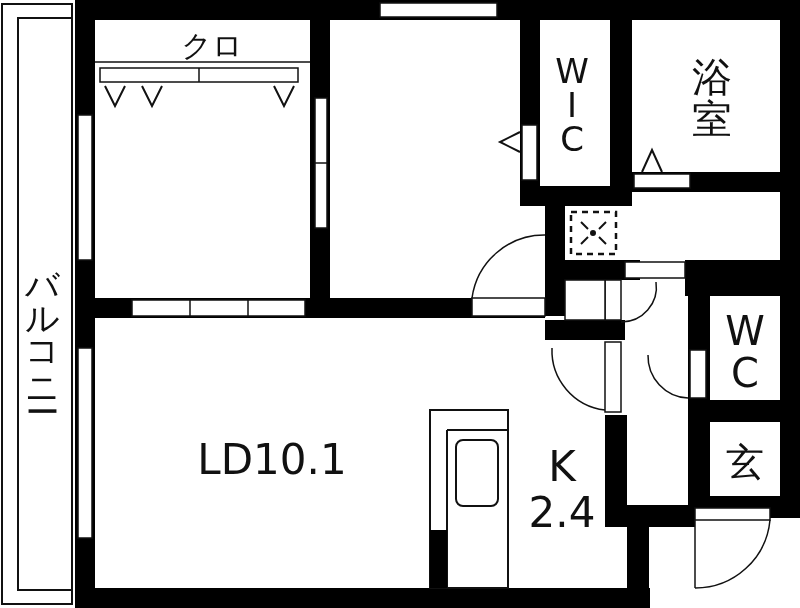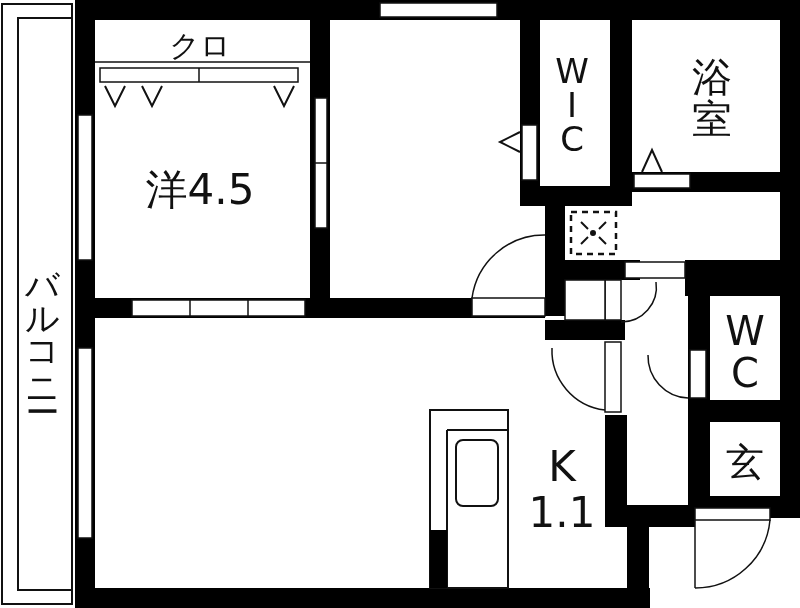--- a/index.html
+++ b/index.html
@@ -7,21 +7,21 @@
   svg { position: absolute; left: 0; top: 0; }
   .lbl {
     position: absolute;
     font-family: "DejaVu Sans", "Liberation Sans", sans-serif;
     color: #111;
     white-space: nowrap;
     line-height: 1;
     transform: translate(-50%, -50%);
   }
   .big { font-size: 42px; }
-  .med { font-size: 38px; }
+  .med { font-size: 38px; margin-left: 12px; }
   .vert { writing-mode: vertical-rl; text-orientation: upright; letter-spacing: -2px; }
   .stack { display: flex; flex-direction: column; align-items: center; gap: 6px; }
 </style>
 </head>
 <body>
 
 <div id="plan">
   <svg width="800" height="608" viewBox="0 0 800 608">
     <g fill="#000">
 
@@ -124,41 +124,41 @@
     <g fill="none" stroke="#111" stroke-width="2">
       <rect x="430" y="410" width="78" height="178"></rect>
       <line x1="447" y1="430" x2="508" y2="430"></line>
       <line x1="447" y1="430" x2="447" y2="588"></line>
       <rect x="456" y="440" width="42" height="66" rx="7"></rect>
     </g>
     <rect x="430" y="530" width="17" height="58" fill="#000"></rect>
   </svg>
 
   <div class="lbl med" style="left:200px; top:46px; font-size:30px;">クロ</div>
-  <div class="lbl big" style="left:200px; top:190px;">洋4.5</div>
 
   <div class="lbl stack" style="left:572px; top:105px; font-size:34px; gap:0;">
     <span>W</span>
     <span>I</span>
     <span>C</span>
   </div>
 
   <div class="lbl stack" style="left:712px; top:98px; font-size:40px; gap:2px;">
     <span>浴</span>
     <span>室</span>
   </div>
 
 
   <div class="lbl stack" style="left:745px; top:352px; font-size:40px; gap:2px;">
     <span>W</span>
     <span>C</span>
   </div>
 
   <div class="lbl big" style="left:745px; top:462px; font-size:38px;">玄</div>
 
+  <div class="lbl big" style="left:272px; top:460px;">LD10.1</div>
 
   <div class="lbl stack" style="left:562px; top:490px; font-size:42px; gap:4px;">
     <span>K</span>
-    <span>1.1</span>
+    <span>2.4</span>
   </div>
 
   <div class="lbl vert" style="left:43px; top:320px; font-size:34px;">バルコニー</div>
 </div>
 
 </body></html>

